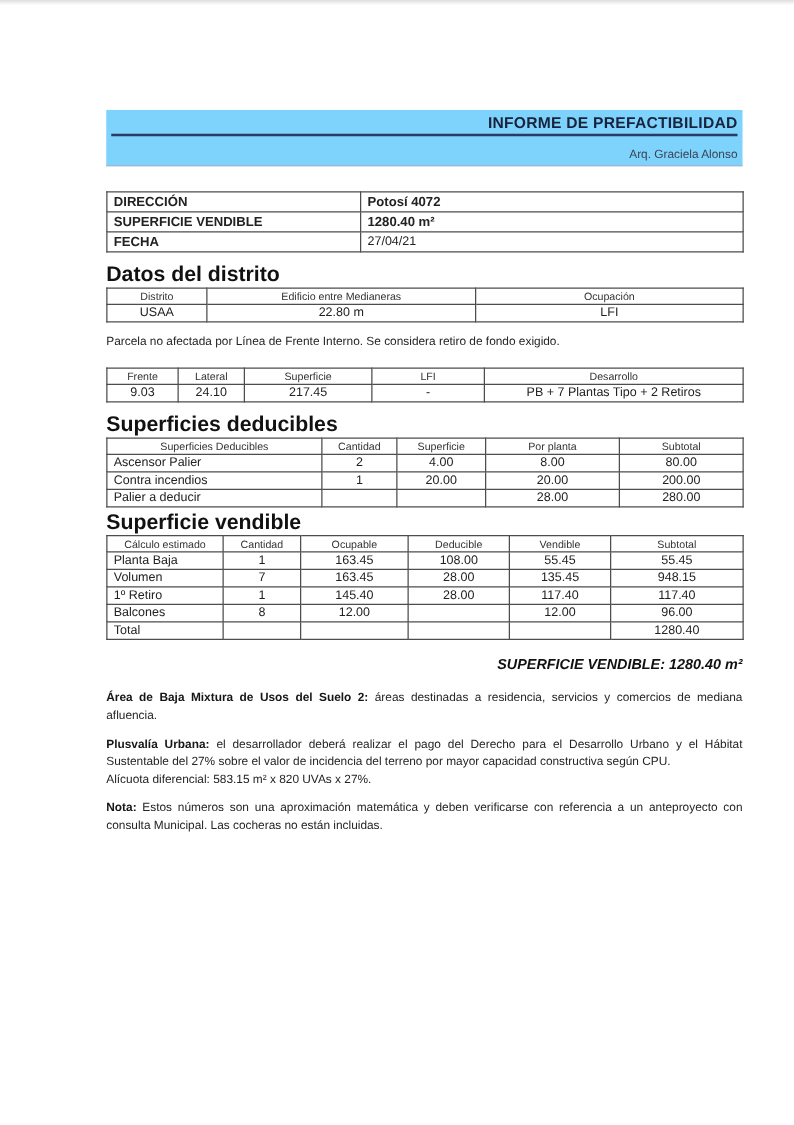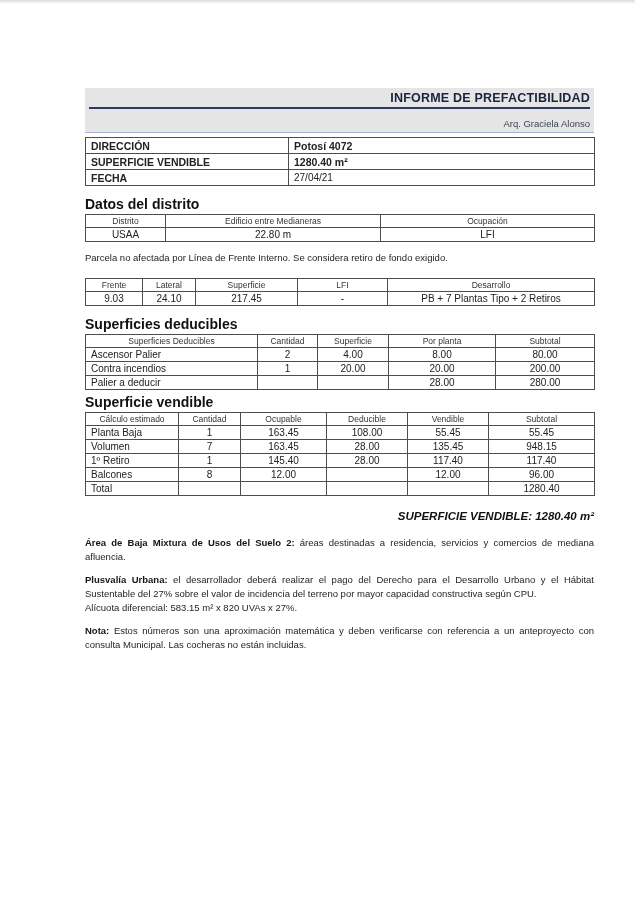--- a/index.html
+++ b/index.html
@@ -4,21 +4,21 @@
 <style>
   html,body{margin:0;padding:0;}
   body{
     width:635px;height:900px;background:#ffffff;
     font-family:"Liberation Sans",sans-serif;color:#222;
     background-image:linear-gradient(to bottom, rgba(120,120,120,0.25) 0px, rgba(255,255,255,0) 4px);
   }
   .page{padding:88px 41px 0 85px;box-sizing:border-box;}
 
   
-  .band{background:#e5e5e5;padding:3px 4px 2px 4px;margin-bottom:4px;border-bottom:1px solid #a3b2d6;}
+  .band{background:#7dd3fc;padding:3px 4px 2px 4px;margin-bottom:20px;border-bottom:1px solid #a3b2d6;}
   .band-title{
     text-align:right;font-weight:bold;font-size:12.5px;color:#18233d;
     border-bottom:2px solid #2a3a60;padding-bottom:2px;letter-spacing:.2px;line-height:14px;
   }
   .band-author{text-align:right;font-size:9.5px;color:#3c4352;padding-top:9px;line-height:12px;}
 
   
   table.t{border-collapse:collapse;table-layout:fixed;width:509px;}
   table.t td, table.t th{
     border:1px solid #4d4d4d;padding:1px 5px;overflow:hidden;white-space:nowrap;
@@ -33,21 +33,21 @@
   td.usaa{font-weight:bold;font-size:10.5px;}
 
   table.info{margin-bottom:11px;}
   table.info td{height:16px;font-size:10.5px;font-weight:bold;}
   table.info td.normal{font-weight:normal;font-size:10px;}
 
   table.dense th{height:12px;}
   table.dense td{height:13px;}
 
   
-  .h{font-weight:bold;font-size:14px;color:#111;margin:0 0 3px 0;line-height:14px;}
+  .h{font-weight:bold;font-size:17px;color:#111;margin:0 0 3px 0;line-height:14px;}
   .gap-t2{margin-bottom:9px;}
   .gap-t3{margin-bottom:11px;}
   .gap-t4{margin-bottom:5px;}
   .gap-t5{margin-bottom:14px;}
   .mt-sm{margin-top:3px;}
   .para{font-size:9.5px;line-height:14px;margin:0;color:#242424;}
   .j{text-align:justify;}
   .parcela{margin:8px 0 13px 0;}
   .summary{
     text-align:right;font-weight:bold;font-style:italic;font-size:11.5px;color:#111;

